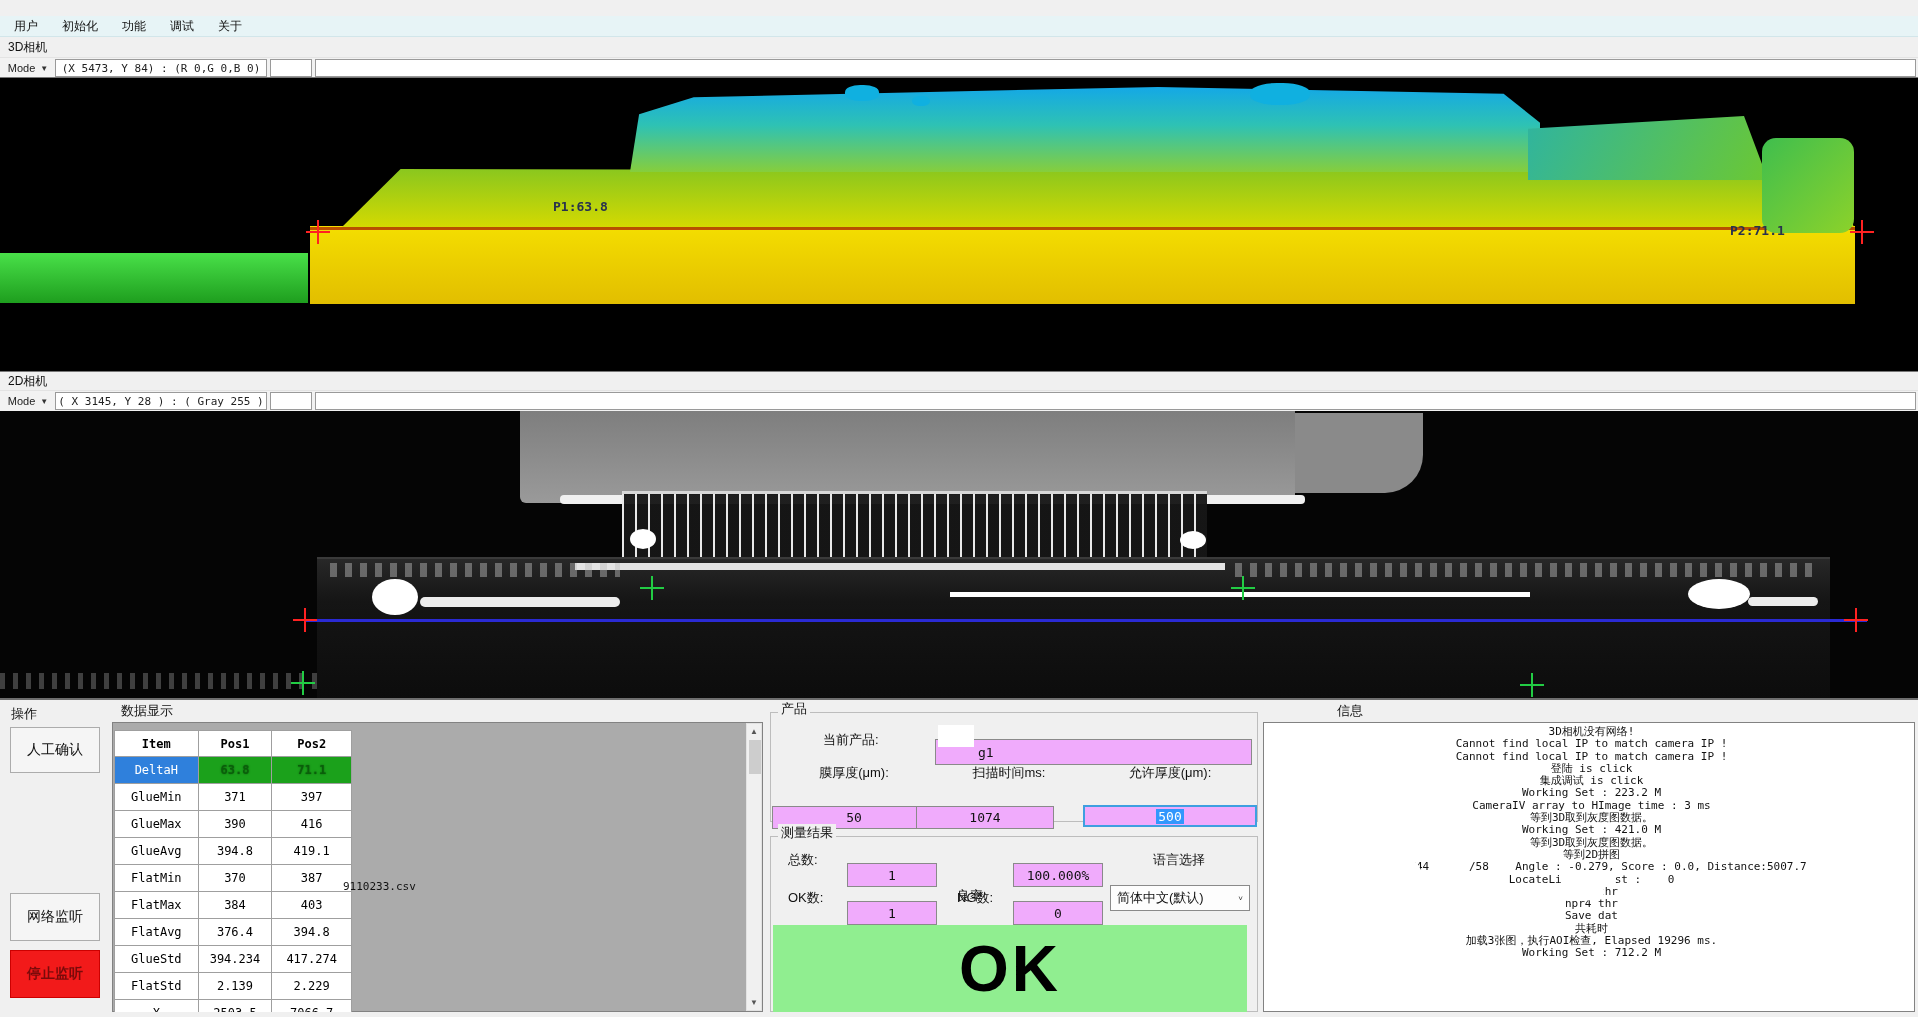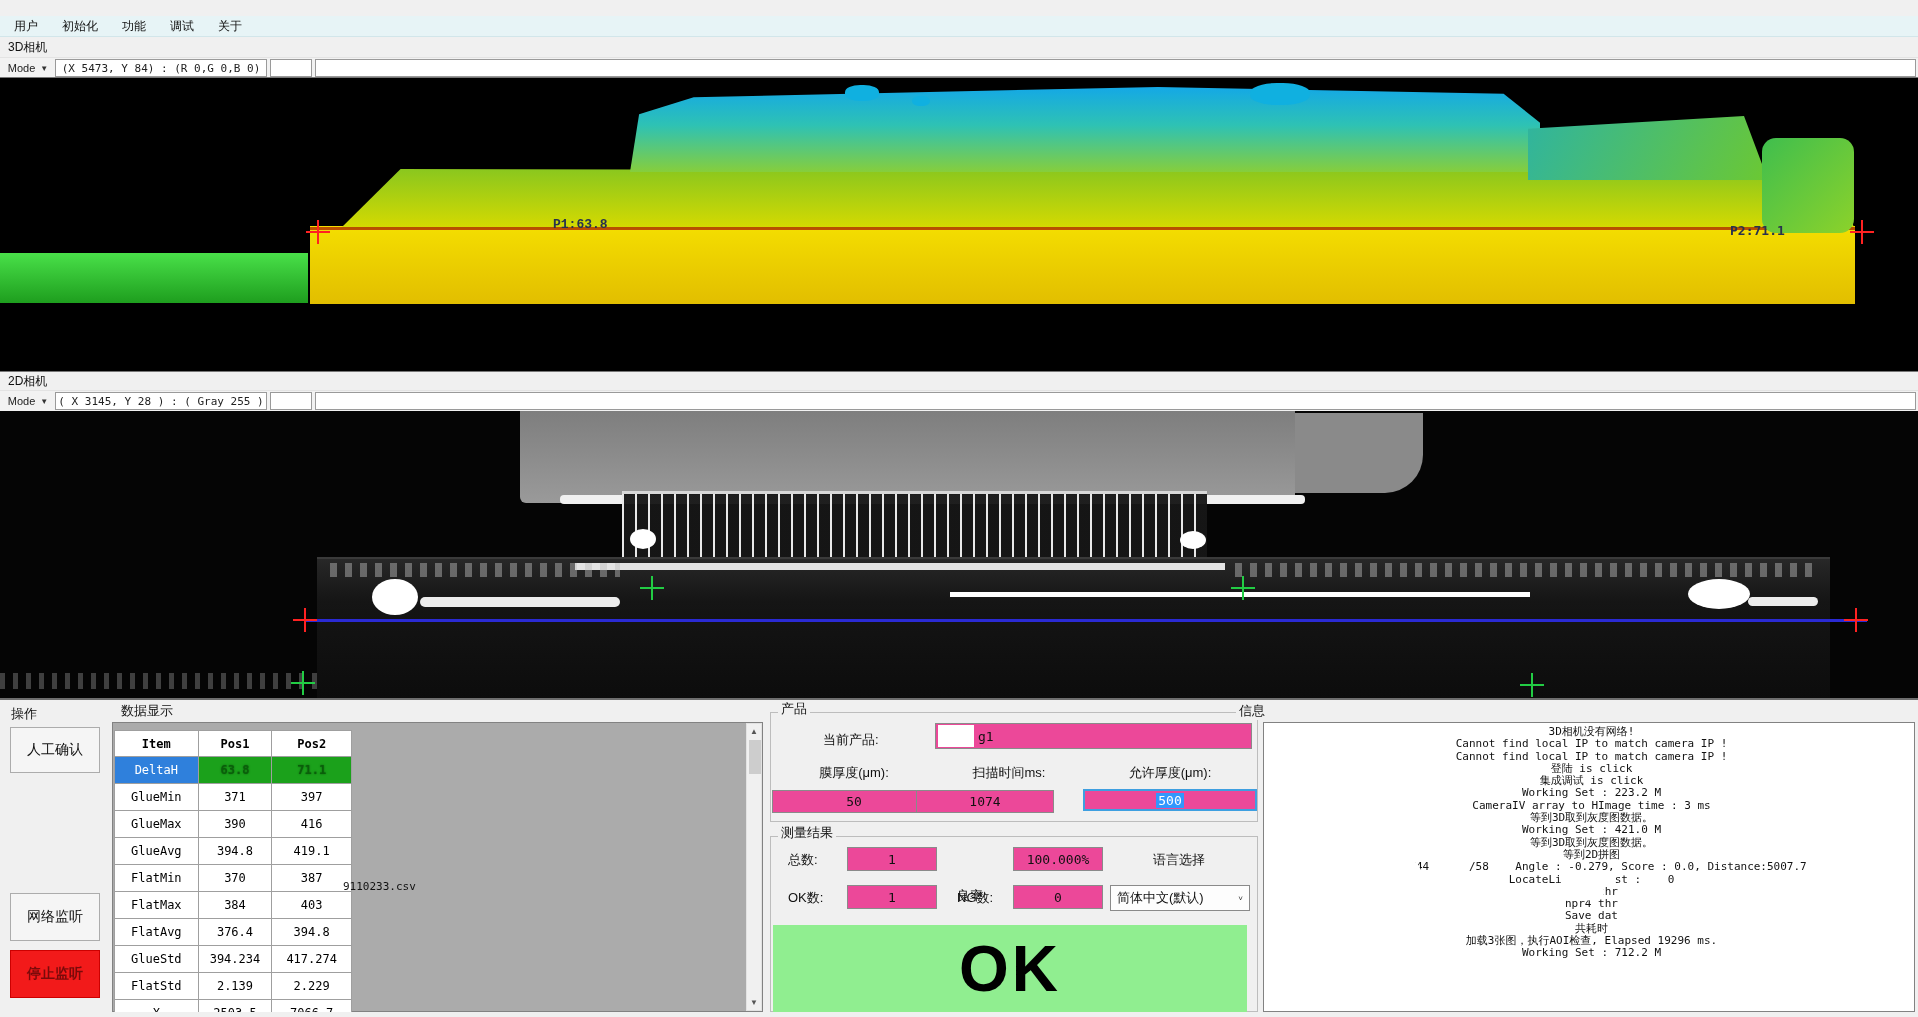--- a/index.html
+++ b/index.html
@@ -122,23 +122,23 @@
   tr.deltah td.val { background:#1BA11B; color:#0B5E0B; font-weight:bold; text-shadow:0 0 2px #0B5E0B; }
   #dd-clip { position:absolute; left:112px; top:22px; width:651px; height:290px; overflow:hidden; }
 
   .vscroll { position:absolute; width:16px; background:#F0F0F0; border:1px solid #E2E2E2;
              display:flex; flex-direction:column; justify-content:space-between; align-items:center; }
   .vscroll .arr { font-size:8px; color:#555; padding:3px 0; }
   .vscroll .thumb { position:absolute; left:2px; top:16px; width:12px; height:34px; background:#CDCDCD; }
 
   
   .field-label { position:absolute; font-size:13px; color:#111; }
-  .tbox { position:absolute; background:#ec4899; border:1px solid #8A8A8A; display:flex;
+  .tbox { position:absolute; background:#f0abfc; border:1px solid #8A8A8A; display:flex;
           align-items:center; justify-content:center; font-size:13px; color:#111;
-          font-family:"DejaVu Sans Mono", monospace; }
+          font-family:"DejaVu Sans Mono", monospace;margin-top:16px; }
   .tbox.focus { border:2px solid #3E9FE0; }
   .sel { background:#3297FD; color:#fff; padding:0 2px; }
   .center-label { position:absolute; font-size:13px; color:#111; text-align:center; }
   #lang-dd { position:absolute; background:#FDFDFD; border:1px solid #8A8A8A; font-size:13px;
              display:flex; align-items:center; justify-content:space-between; padding:0 6px; color:#111; }
   #ok-banner { position:absolute; background:#90EE90; display:flex; align-items:center;
                justify-content:center; font-size:64px; font-weight:900; color:#000; letter-spacing:3px; }
 
   
   #log-box { position:absolute; left:1263px; top:22px; width:652px; height:290px; background:#fff;
@@ -183,21 +183,21 @@
     <div id="band-green" class="speck"></div>
     <div id="region-cyan" class="speck"></div>
     <div id="slab-topline"></div>
     <div class="cyan-blob" style="left:845px;top:7px;width:34px;height:16px;"></div>
     <div class="cyan-blob" style="left:1250px;top:5px;width:60px;height:22px;"></div>
     <div class="cyan-blob" style="left:912px;top:18px;width:18px;height:10px;"></div>
     <div id="right-green" class="speck"></div>
     <div id="right-tab" class="speck"></div>
     <div class="cross red" style="left:318px;top:154px;"></div>
     <div class="cross red" style="left:1862px;top:154px;"></div>
-    <span class="anno" style="left:553px;top:139px;font-family:Liberation Mono, monospace;">P1:63.8</span>
+    <span class="anno" style="left:553px;top:121px;">P1:63.8</span>
     <span class="anno" style="left:1730px;top:145px;">P2:71.1</span>
   </div>
 
   <div class="cam-label-row" style="top:372px;height:18px;">
     <span class="cam-label" style="top:1px;">2D相机</span>
   </div>
 
   <div class="toolbar" style="top:390px;height:21px;">
     <div class="mode-btn">
       <span>Mode</span>
@@ -340,21 +340,21 @@
     <span class="field-label" style="left:788px;top:189px;">OK数:</span>
     <div class="tbox" style="left:847px;top:185px;width:90px;height:24px;">1</div>
     <span class="field-label" style="left:957px;top:189px;">NG数:</span>
     <div class="tbox" style="left:1013px;top:185px;width:90px;height:24px;">0</div>
     <div id="lang-dd" style="left:1110px;top:185px;width:140px;height:26px;">
       <span>简体中文(默认)</span>
       <span class="mode-arrow">˅</span>
     </div>
     <div id="ok-banner" style="left:773px;top:225px;width:474px;height:87px;">OK</div>
 
-    <span class="grp-label" style="left:1236px;top:2px;text-align:center;">信息</span>
+    <span class="grp-label" style="left:1334px;top:2px;text-align:center;">信息</span>
     <div id="log-box">
       <div style="padding-top:3px;text-align:center;">
           <div class="log-line">3D相机没有网络!</div>
           <div class="log-line">Cannot find local IP to match camera IP !</div>
           <div class="log-line">Cannot find local IP to match camera IP !</div>
           <div class="log-line">登陆 is click</div>
           <div class="log-line">集成调试 is click</div>
           <div class="log-line">Working Set : 223.2 M</div>
           <div class="log-line">CameraIV array to HImage time : 3 ms</div>
           <div class="log-line">等到3D取到灰度图数据。</div>

